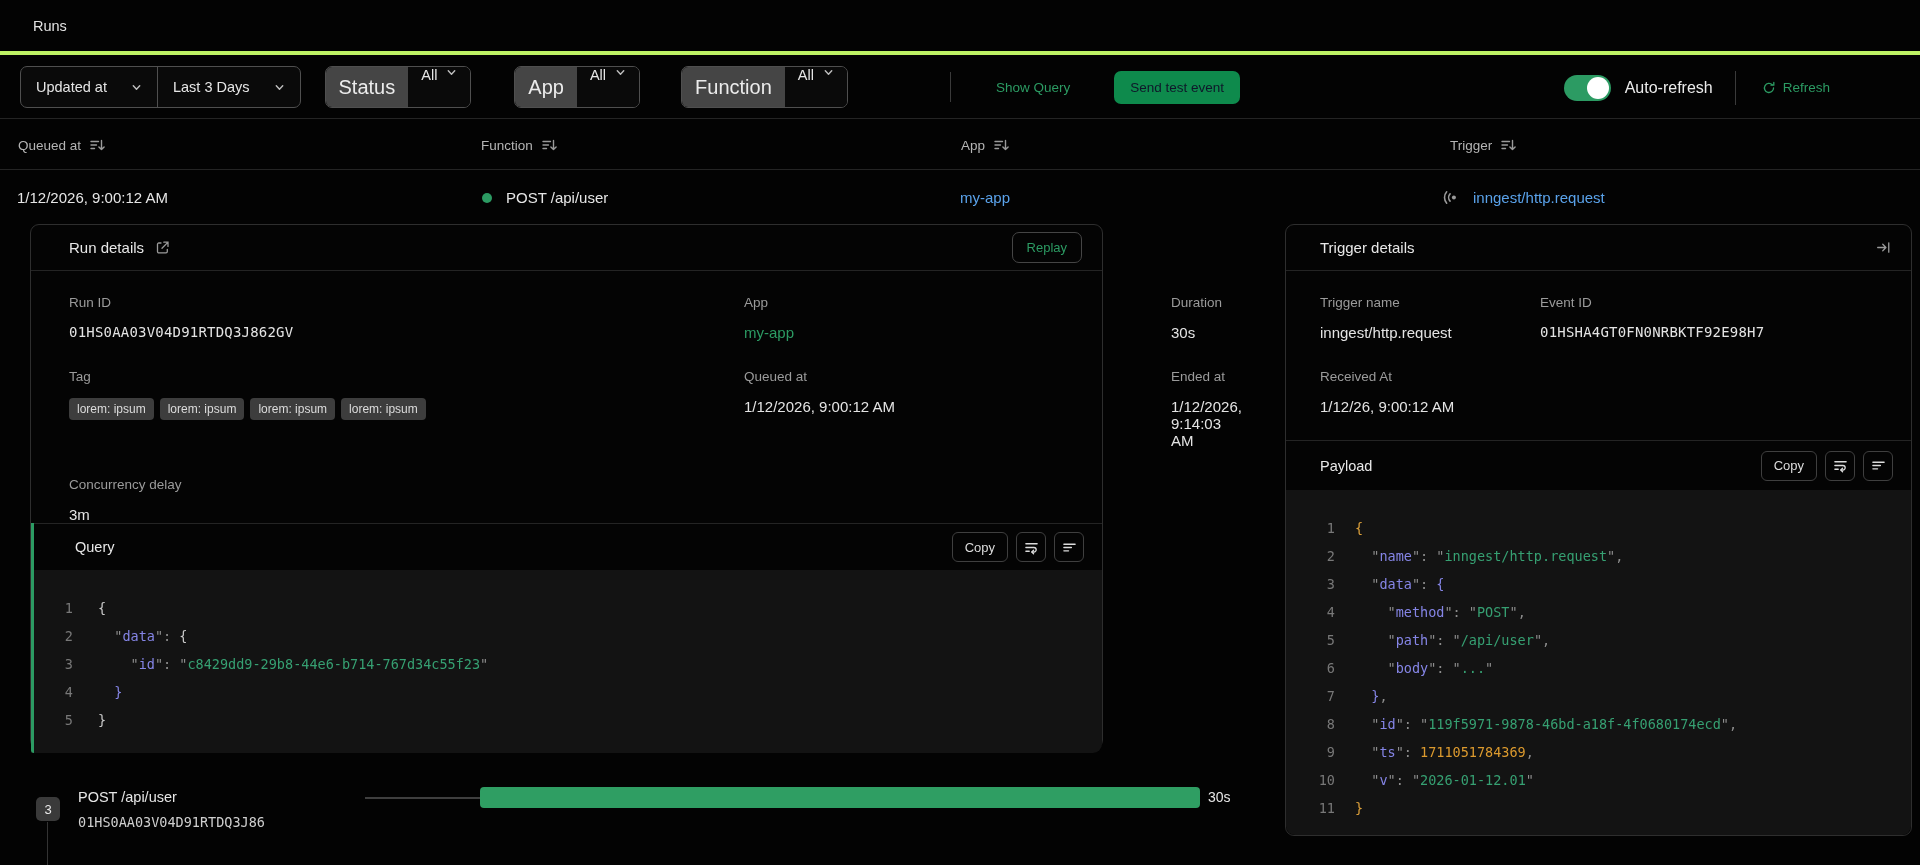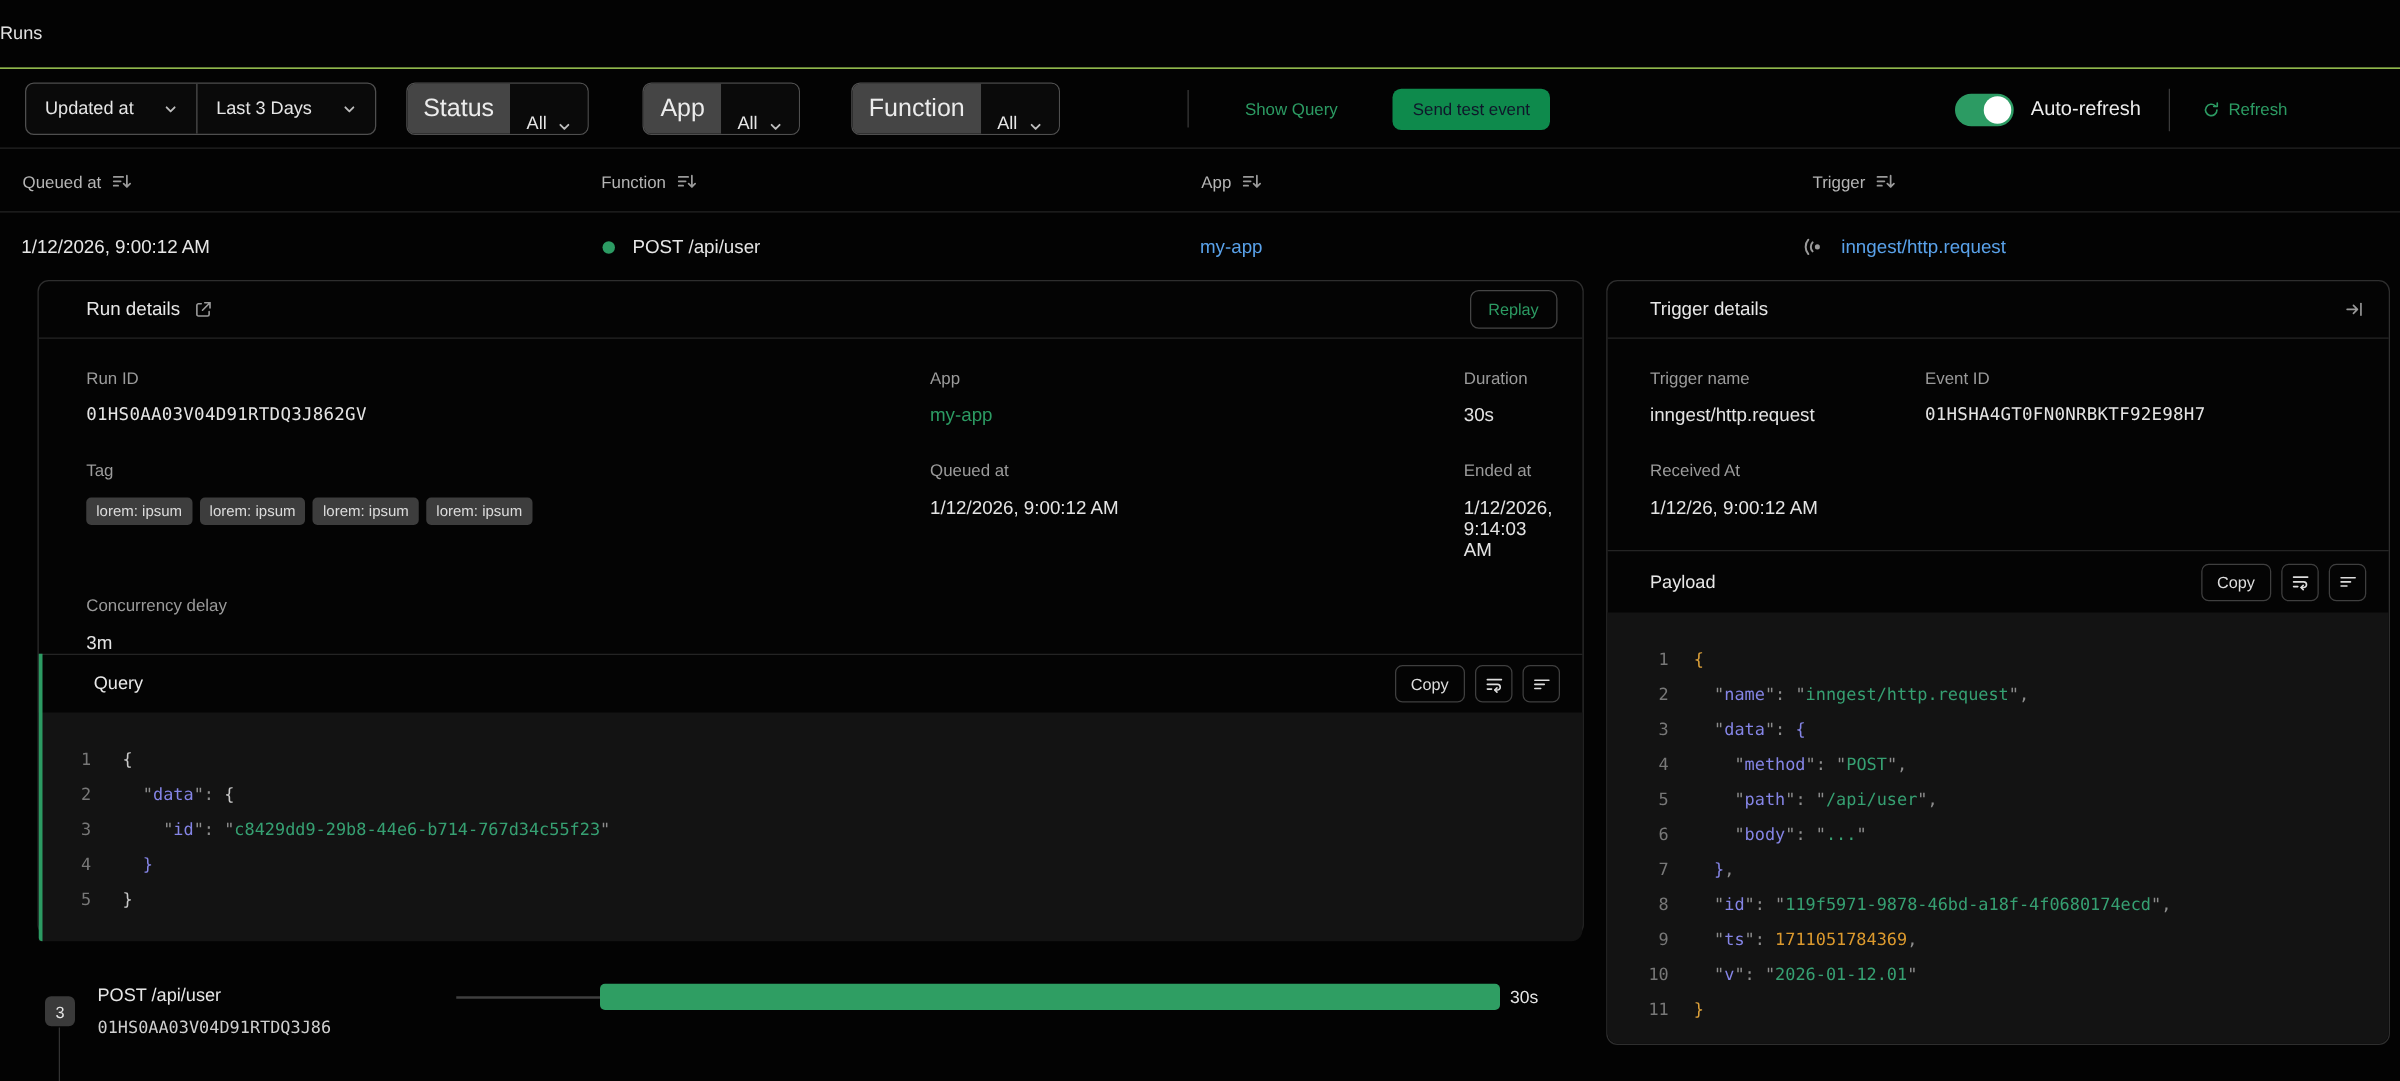--- a/index.html
+++ b/index.html
@@ -2,31 +2,31 @@
 <html><head>
 <meta charset="utf-8">
 <style>
   * { box-sizing: border-box; margin: 0; padding: 0; }
   html,body { background:#000; }
   body { font-family:"Liberation Sans", sans-serif; }
   .screen { position:relative; width:1920px; height:865px; background:#030303; overflow:hidden; color:#e4e4e4; }
   .mono { font-family:"DejaVu Sans Mono", monospace; }
 
   
-  .topbar { position:absolute; left:0; top:0; width:100%; height:55px; border-bottom:1px solid #bef264; display:flex; align-items:center; }
+  .topbar { position:absolute; left:0; top:0; width:100%; height:55px; border-bottom:4px solid #bef264; display:flex; align-items:center; padding-left:33px; }
   .page-title { font-size:14.5px; color:#e2e2e2; }
 
   
   .filterbar { position:absolute; left:0; top:56px; width:100%; height:63px; border-bottom:1px solid #242424; display:flex; align-items:center; padding-left:20px; }
   .pill { display:flex; align-items:center; height:42px; border:1px solid #4f4f4f; border-radius:7px; background:#0a0a0a; overflow:hidden; }
   .pill .seg { display:flex; align-items:center; gap:24px; padding:0 15px; height:100%; font-size:14.5px; color:#e6e6e6; cursor:pointer; }
   .pill .seg + .seg { border-left:1px solid #4f4f4f; }
   .combo { display:flex; align-items:center; height:42px; border:1px solid #4f4f4f; border-radius:7px; overflow:hidden; }
   .combo .lbl { display:flex; align-items:center; height:100%; padding:0 13px; background:#454545; color:#ececec; font-size:20px; }
-  .combo .val { display:flex; align-items:flex-end; gap:9px; height:100%; padding:0 13px; background:#0a0a0a; color:#e6e6e6; font-size:14.5px; cursor:pointer; }
+  .combo .val { display:flex; align-items:flex-start; gap:9px; height:100%; padding:0 13px; background:#0a0a0a; color:#e6e6e6; font-size:14.5px; cursor:pointer; }
   .chev { width:11px; height:11px; color:#bdbdbd; flex:0 0 auto; }
   .vdiv { width:1px; height:30px; background:#3a3a3a; }
   .show-query { color:#2c9b63; font-size:13.5px; cursor:pointer; }
   .send-btn { height:33px; padding:0 16px; background:#0e8a4c; border:none; border-radius:7px; color:#0f172a; font-size:13.5px; font-family:inherit; cursor:pointer; }
   .right-cluster { position:absolute; right:90px; top:56px; height:63px; display:flex; align-items:center; gap:14px; }
   .toggle { position:relative; width:47px; height:26px; border-radius:13px; background:#2c9b63; cursor:pointer; flex:0 0 auto; }
   .toggle .knob { position:absolute; right:2px; top:2px; width:22px; height:22px; border-radius:50%; background:#fff; }
   .auto-label { font-size:16px; color:#ececec; }
   .refresh { display:flex; align-items:center; gap:7px; color:#2c9b63; font-size:13.5px; cursor:pointer; margin-left:12px; }
   .refresh svg { width:14px; height:14px; }
@@ -36,21 +36,21 @@
   .th { position:absolute; top:0; height:50px; display:flex; align-items:center; gap:8px; font-size:13.5px; color:#b5b5b5; cursor:pointer; }
   .sort-ic { width:16px; height:16px; color:#9a9a9a; }
   .trow { position:absolute; left:0; top:171px; width:100%; height:53px; }
   .td { position:absolute; top:0; height:53px; display:flex; align-items:center; font-size:15px; color:#e6e6e6; }
   .dot { width:10px; height:10px; border-radius:50%; background:#2c9b63; }
   .blue { color:#5aa2ea; cursor:pointer; }
   .trig-ic { width:17px; height:17px; color:#9a9a9a; margin-right:14px; }
 
   
   .card { position:absolute; top:224px; background:#040404; border:1px solid #2e2e2e; border-radius:9px; display:flex; flex-direction:column; }
-  .card-run { left:30px; width:1237px; height:525px; }
+  .card-run { left:30px; width:1073px; height:525px; }
   .card-trigger { left:1285px; width:627px; height:612px; }
   .card-head { height:46px; flex:0 0 auto; display:flex; align-items:center; border-bottom:1px solid #242424; padding:0 20px 0 38px; }
   .card-trigger .card-head { padding-left:34px; }
   .card-title { font-size:15px; color:#e8e8e8; }
   .extlink-ic, .pin-ic { width:15px; height:15px; color:#9a9a9a; }
   .extlink-ic { margin-left:11px; cursor:pointer; }
   .pin-ic { margin-left:auto; cursor:pointer; }
   .replay-btn { margin-left:auto; height:31px; padding:0 14px; background:transparent; border:1px solid #454545; border-radius:7px; color:#2c9b63; font-size:13px; font-family:inherit; cursor:pointer; }
 
   .fields { flex:1 1 auto; padding:24px 20px 0 38px; }

